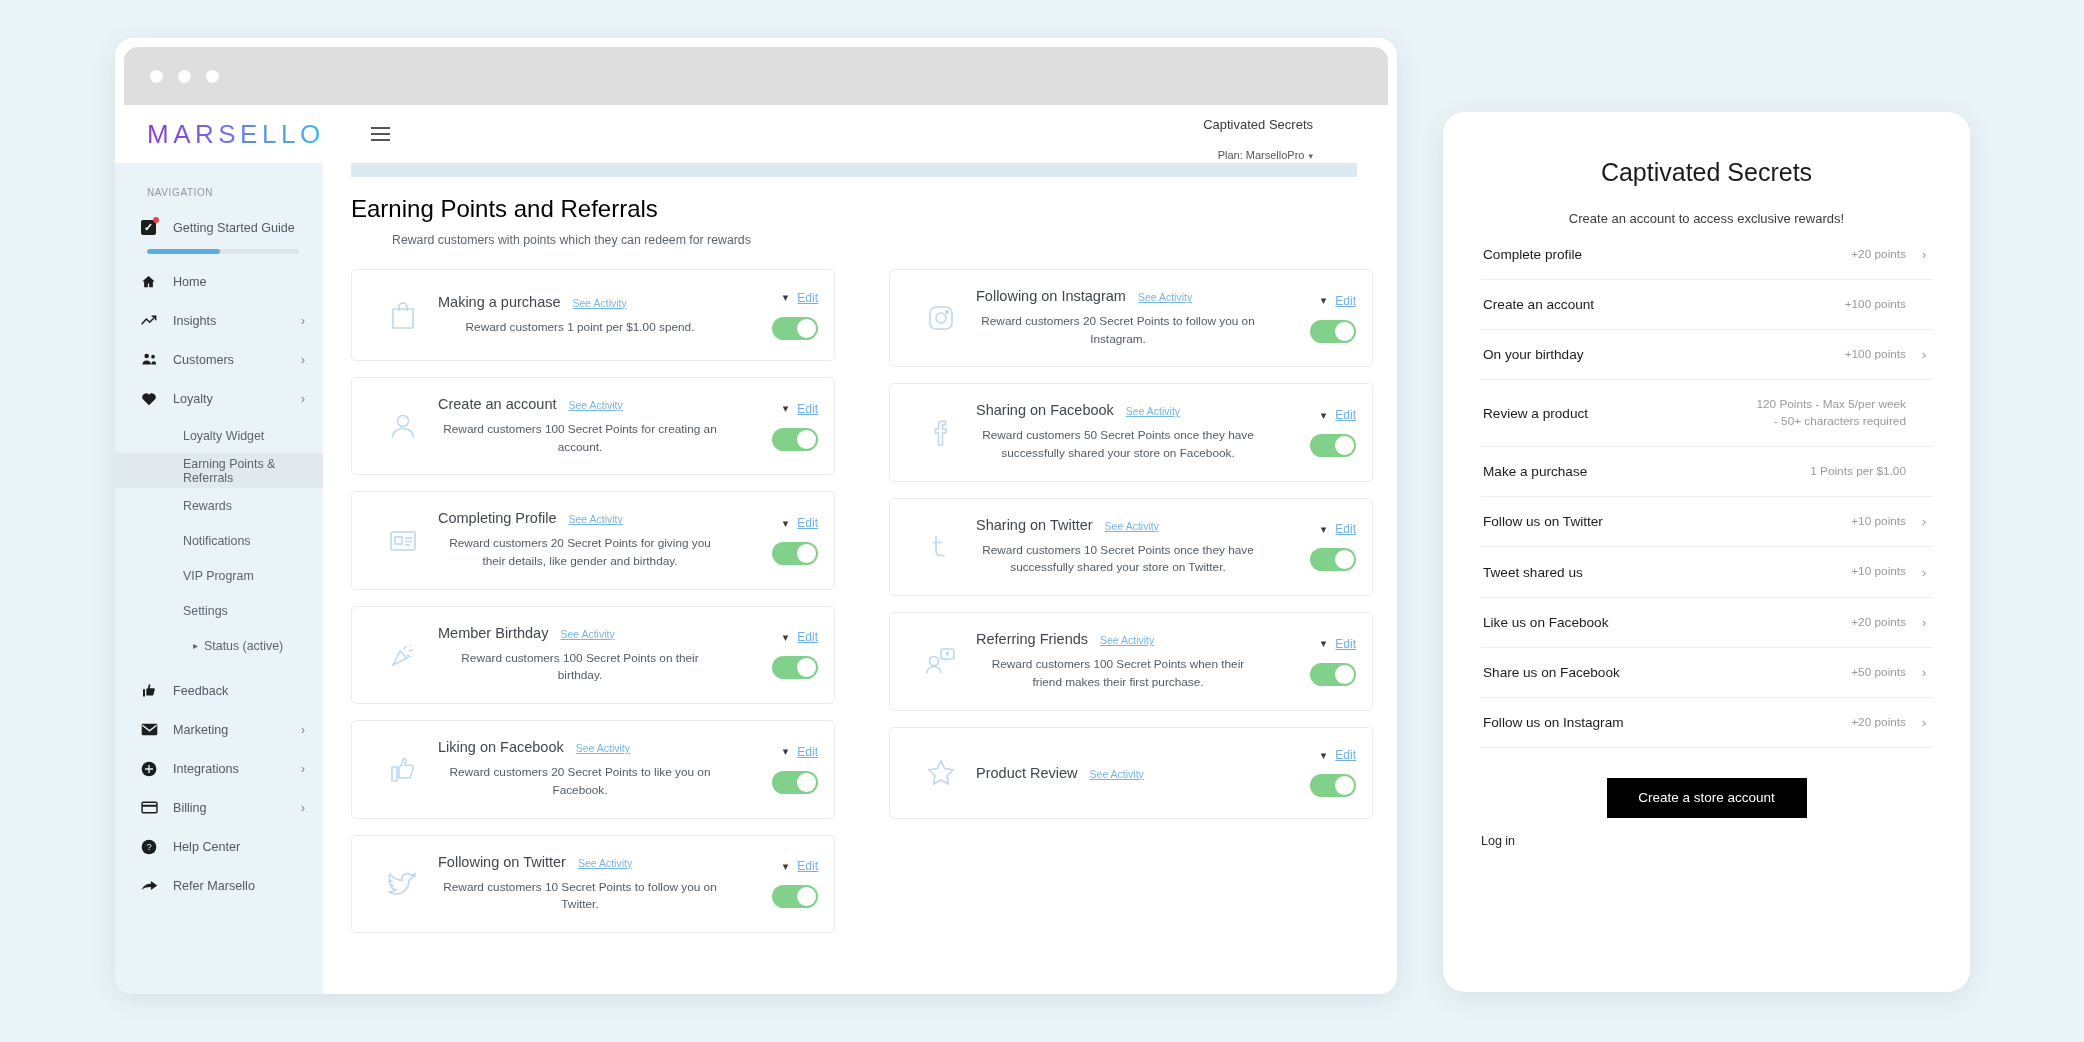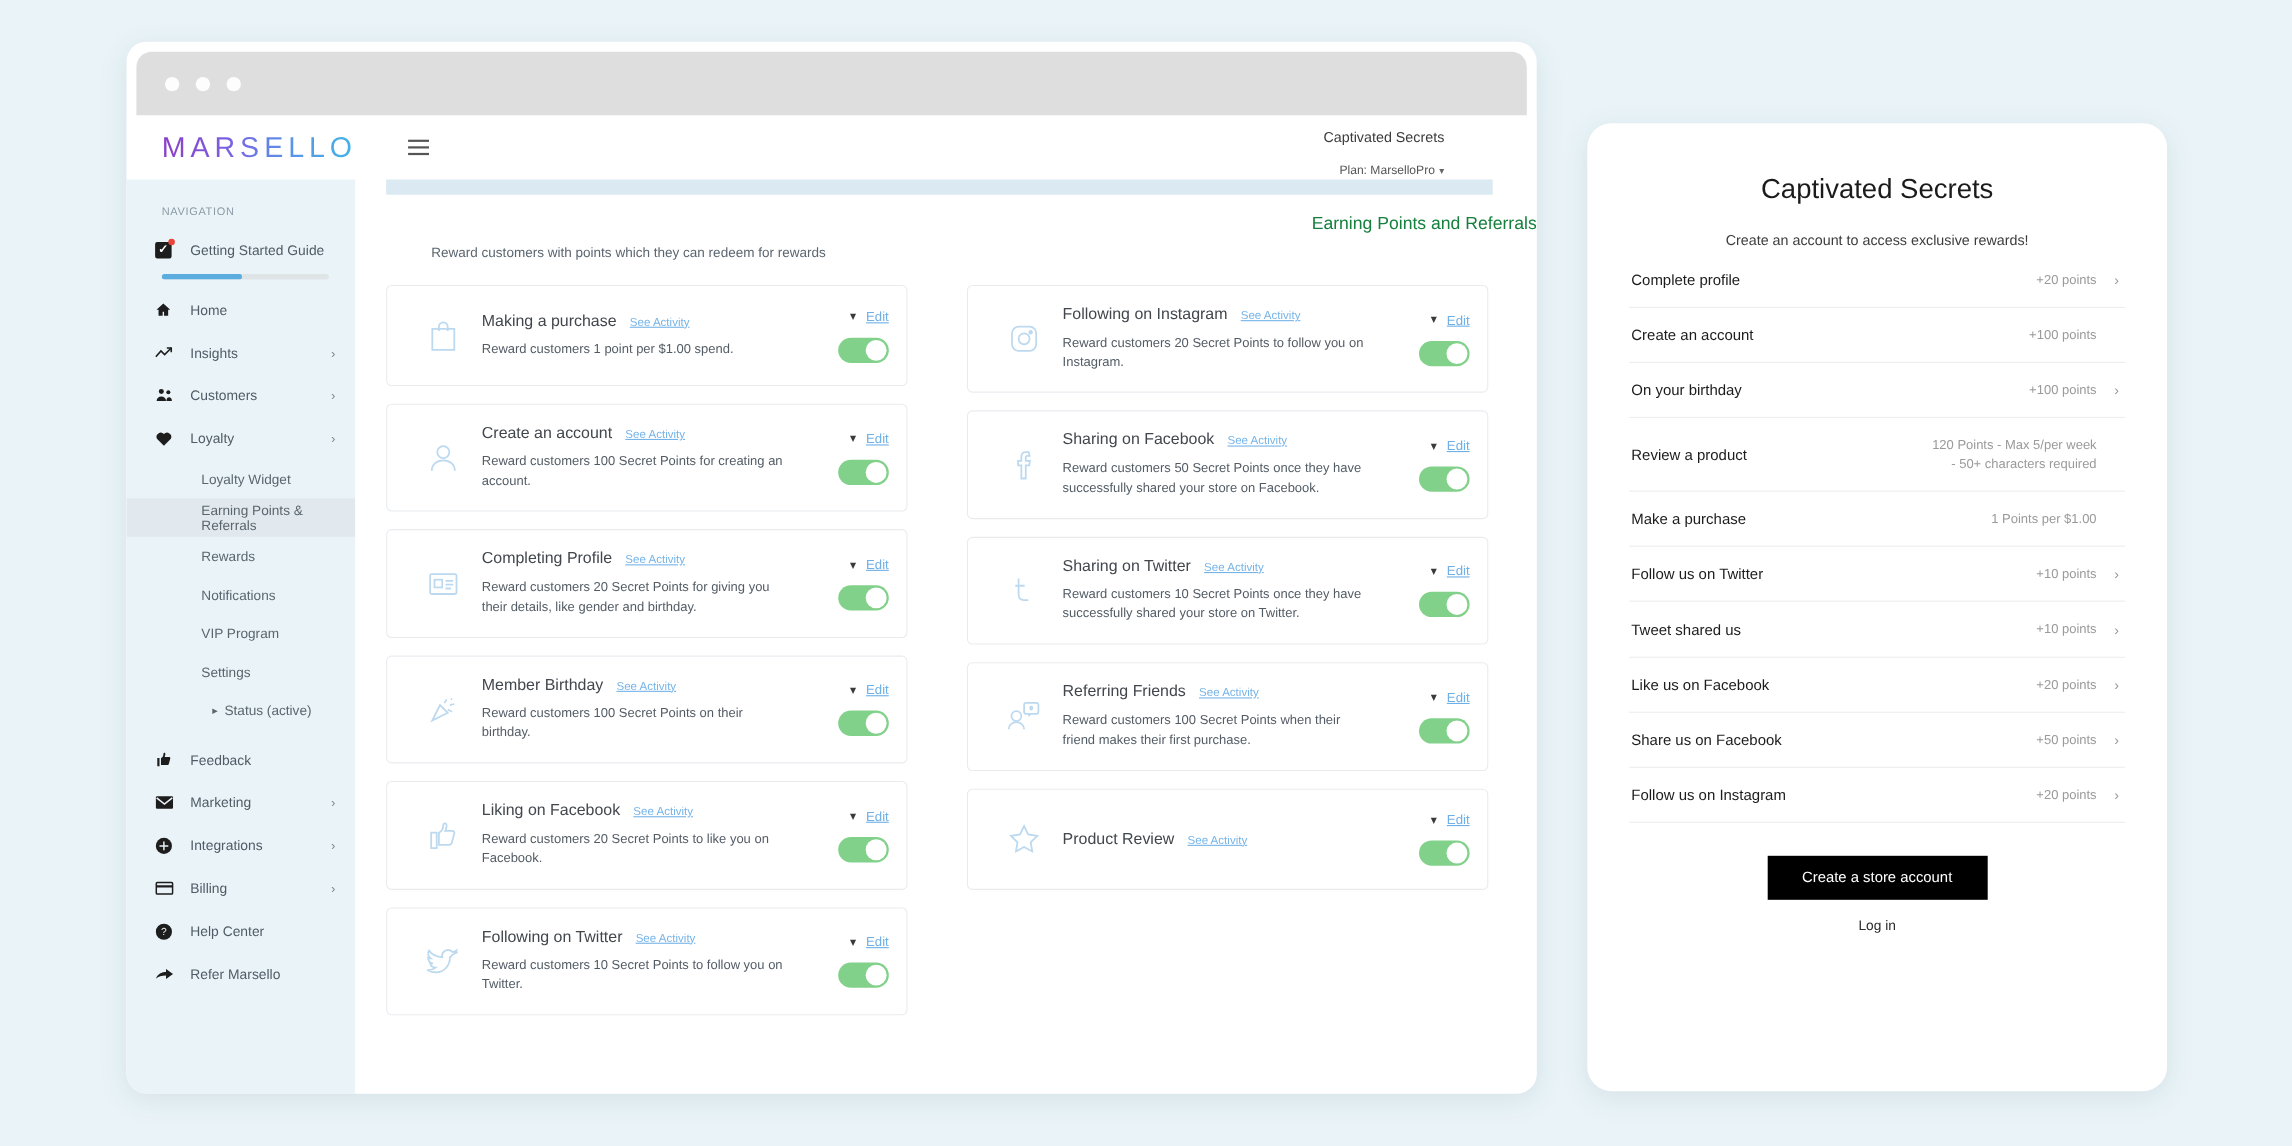--- a/index.html
+++ b/index.html
@@ -67,24 +67,24 @@
   .progress { margin: 2px 24px 8px 32px; height: 5px; border-radius: 3px; background: #dfe4e7; overflow:hidden; }
   .progress > i { display:block; height:100%; width:48%; background:#5bacdf; border-radius:3px; }
   .gs-wrap { position: relative; }
   .gs-badge { position:absolute; width:6px;height:6px;border-radius:50%;background:#e8453c; top:-3px; right:-3px; }
   .checkbox-ic { width:15px;height:15px;border:2px solid #1d1d1d;border-radius:2px;display:flex;align-items:center;justify-content:center;background:#1d1d1d; }
   .checkbox-ic:after { content:"\2713"; color:#fff; font-size:11px; line-height:1; font-weight:bold; }
 
   
   .main { flex: 1; background:#fff; position:relative; overflow:hidden; }
   .banner-strip { height:14px; background:#dbeaf2; margin: 0 40px 0 28px; }
-  .page-title { font-size: 16px; color:#15803d; padding: 18px 0 0 28px; font-weight:400;text-align:right; }
+  .page-title { font-size: 24px; color:#000000; padding: 18px 0 0 28px; font-weight:400; }
   .page-sub { font-size: 12.3px; color:#5c6670; padding: 10px 0 0 28px; margin-left: 41px; }
 
-  .cards { display:flex; gap: 34px; padding: 22px 44px 0 28px; }
+  .cards { display:flex; gap: 34px; padding: 22px 24px 0 28px; text-align: center; }
   .col { flex:1; display:flex; flex-direction:column; gap: 16px; }
   .col.right { padding-top: 0px; margin-left: 20px; }
 
   .card {
     border:1px solid #e9ecef; border-radius:5px; background:#fff;
     display:flex; align-items:center; padding: 18px 16px; min-height: 92px;
     position: relative;
   }
   .card .cicon { width:70px; flex:0 0 70px; display:flex; align-items:center; justify-content:center; color:#bcd9ef; }
   .card .ctext { flex:1; padding-right: 10px; }
@@ -119,21 +119,21 @@
   .w-row .rl { font-size:13.6px; color:#1c1c1c; }
   .w-row .rr { display:flex; align-items:center; gap:16px; }
   .w-row .rpts { font-size:11.8px; color:#9a9a9a; text-align:right; line-height:1.45; }
   .w-row .rchev { font-size:13px; color:#9a9a9a; width:8px; }
   .w-row .rchev.empty { visibility:hidden; }
   .w-cta {
     margin: 30px auto 0 auto; display:block; width: 200px; height: 40px;
     background:#000; color:#fff; font-size:13.5px; border:none; cursor:pointer;
     font-family:"Liberation Sans", sans-serif;
   }
-  .w-login { text-align:center; font-size:12.5px; color:#2b2b2b; margin-top: 16px; cursor:pointer; }
+  .w-login { font-size:12.5px; color:#2b2b2b; margin-top: 16px; cursor:pointer; }
 </style>
 </head>
 <body>
 
 <div class="stage">
 
   <div class="browser">
     <div class="browser-chrome">
       <span class="dot"></span>
       <span class="dot"></span>

